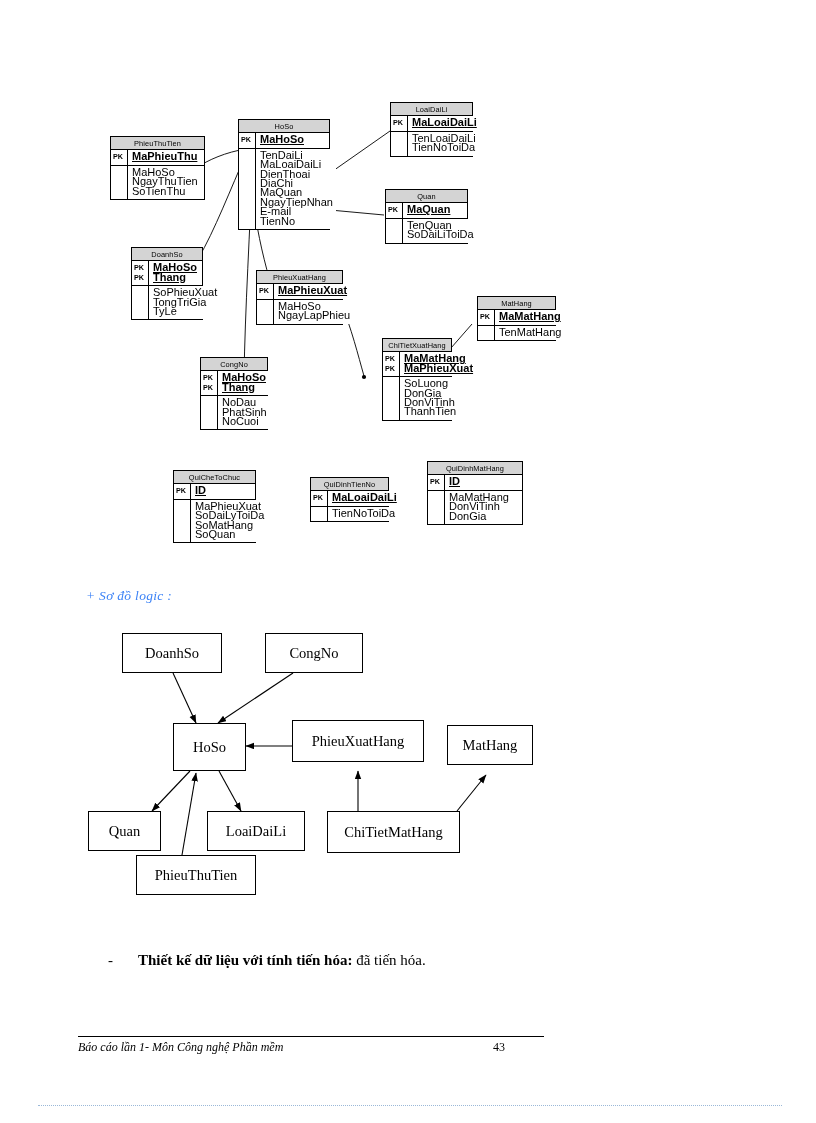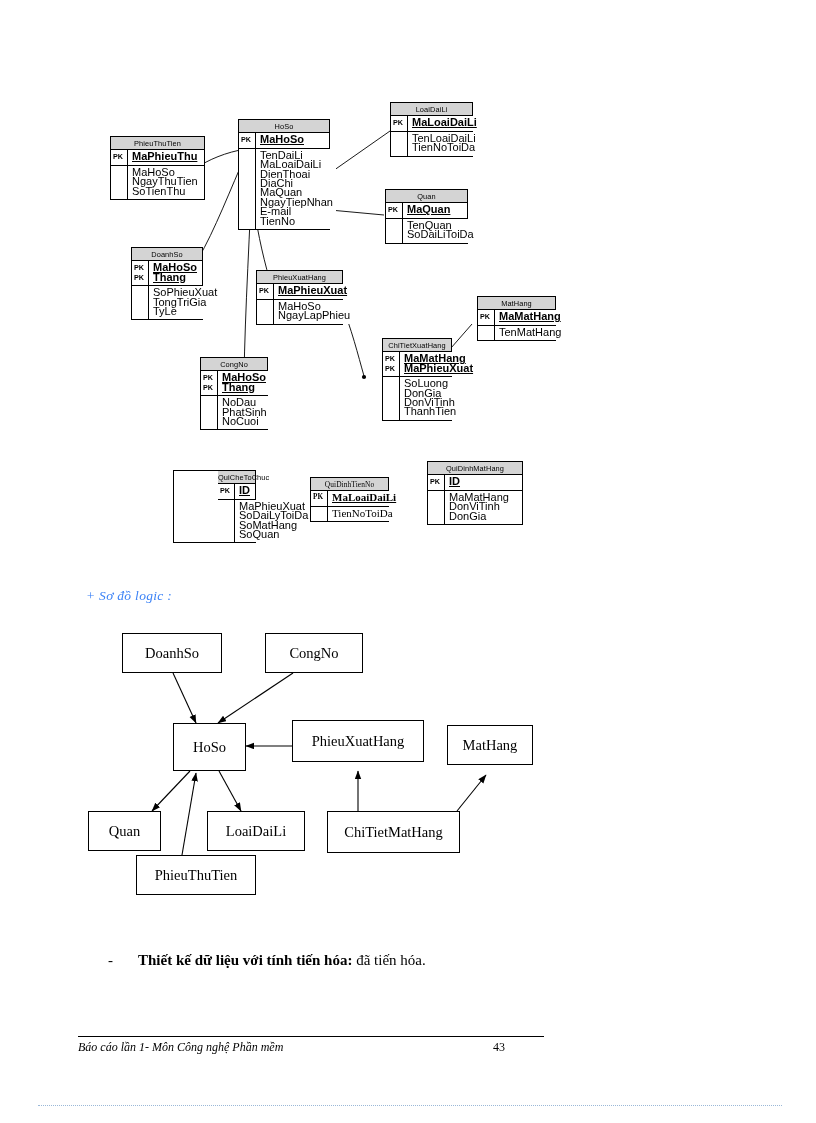--- a/index.html
+++ b/index.html
@@ -287,21 +287,21 @@
             <div>PK</div>
           </div>
         <div class="attr-col">
           <div>NoDau</div>
           <div>PhatSinh</div>
           <div>NoCuoi</div>
         </div>
       </div>
     </div>
 
-    <div class="ent" style="left:173px;top:470px;width:83px;padding-left:44px;">
+    <div class="ent" style="left:173px;top:470px;width:83px;">
       <div class="ent-title">QuiCheToChuc</div>
       <div class="ent-sec">
         <div class="pk-col">
           <div>PK</div>
         </div>
         <div class="attr-col">
           <div class="key">ID</div>
         </div>
       </div>
       <div class="ent-sec">
@@ -310,21 +310,21 @@
           </div>
         <div class="attr-col">
           <div>MaPhieuXuat</div>
           <div>SoDaiLyToiDa</div>
           <div>SoMatHang</div>
           <div>SoQuan</div>
         </div>
       </div>
     </div>
 
-    <div class="ent" style="left:310px;top:477px;width:79px;font-family:Liberation Serif, serif;">
+    <div class="ent" style="left:310px;top:477px;width:79px;">
       <div class="ent-title">QuiDinhTienNo</div>
       <div class="ent-sec">
         <div class="pk-col">
           <div>PK</div>
         </div>
         <div class="attr-col">
           <div class="key">MaLoaiDaiLi</div>
         </div>
       </div>
       <div class="ent-sec">

